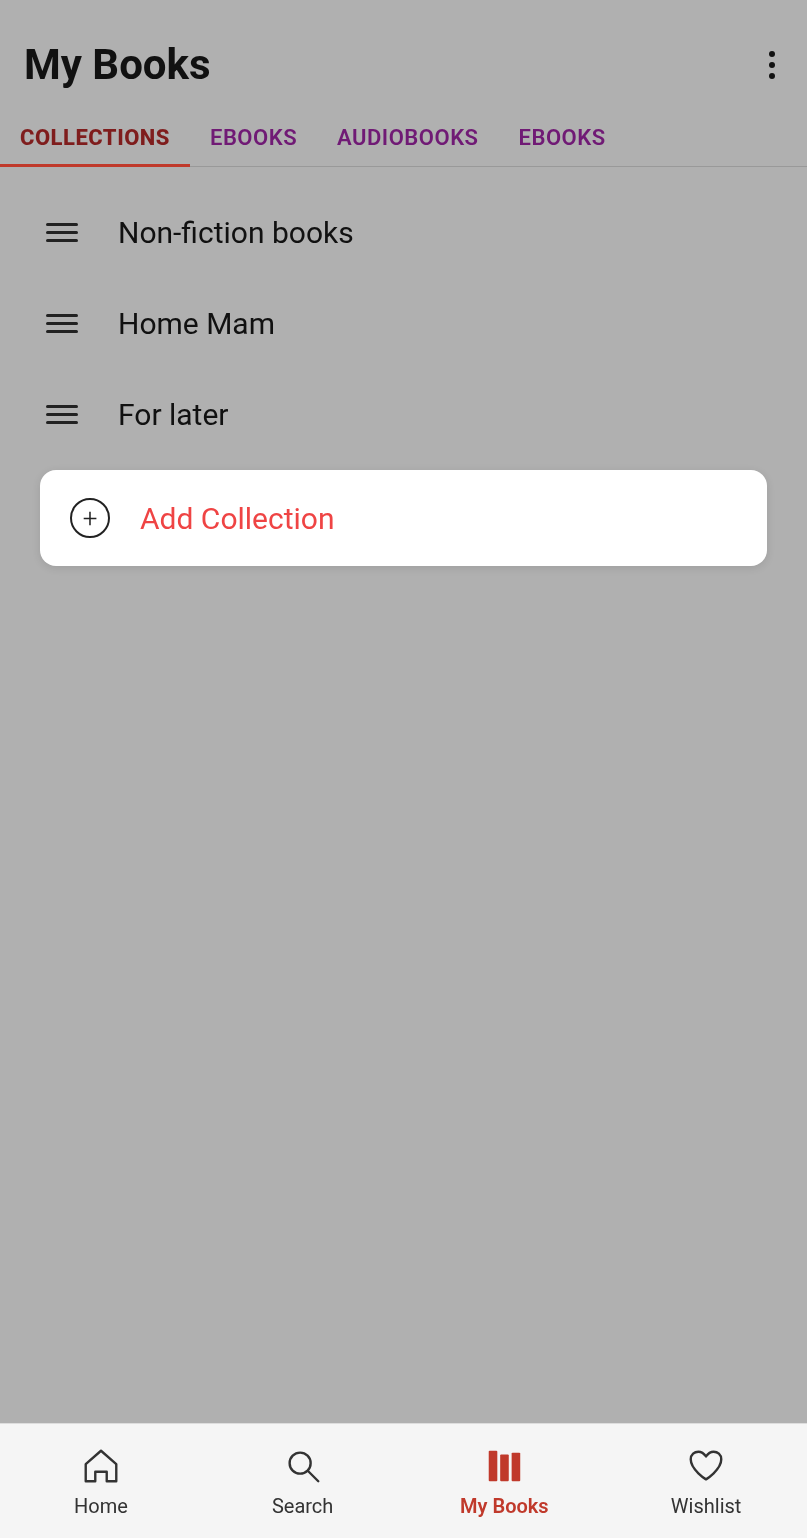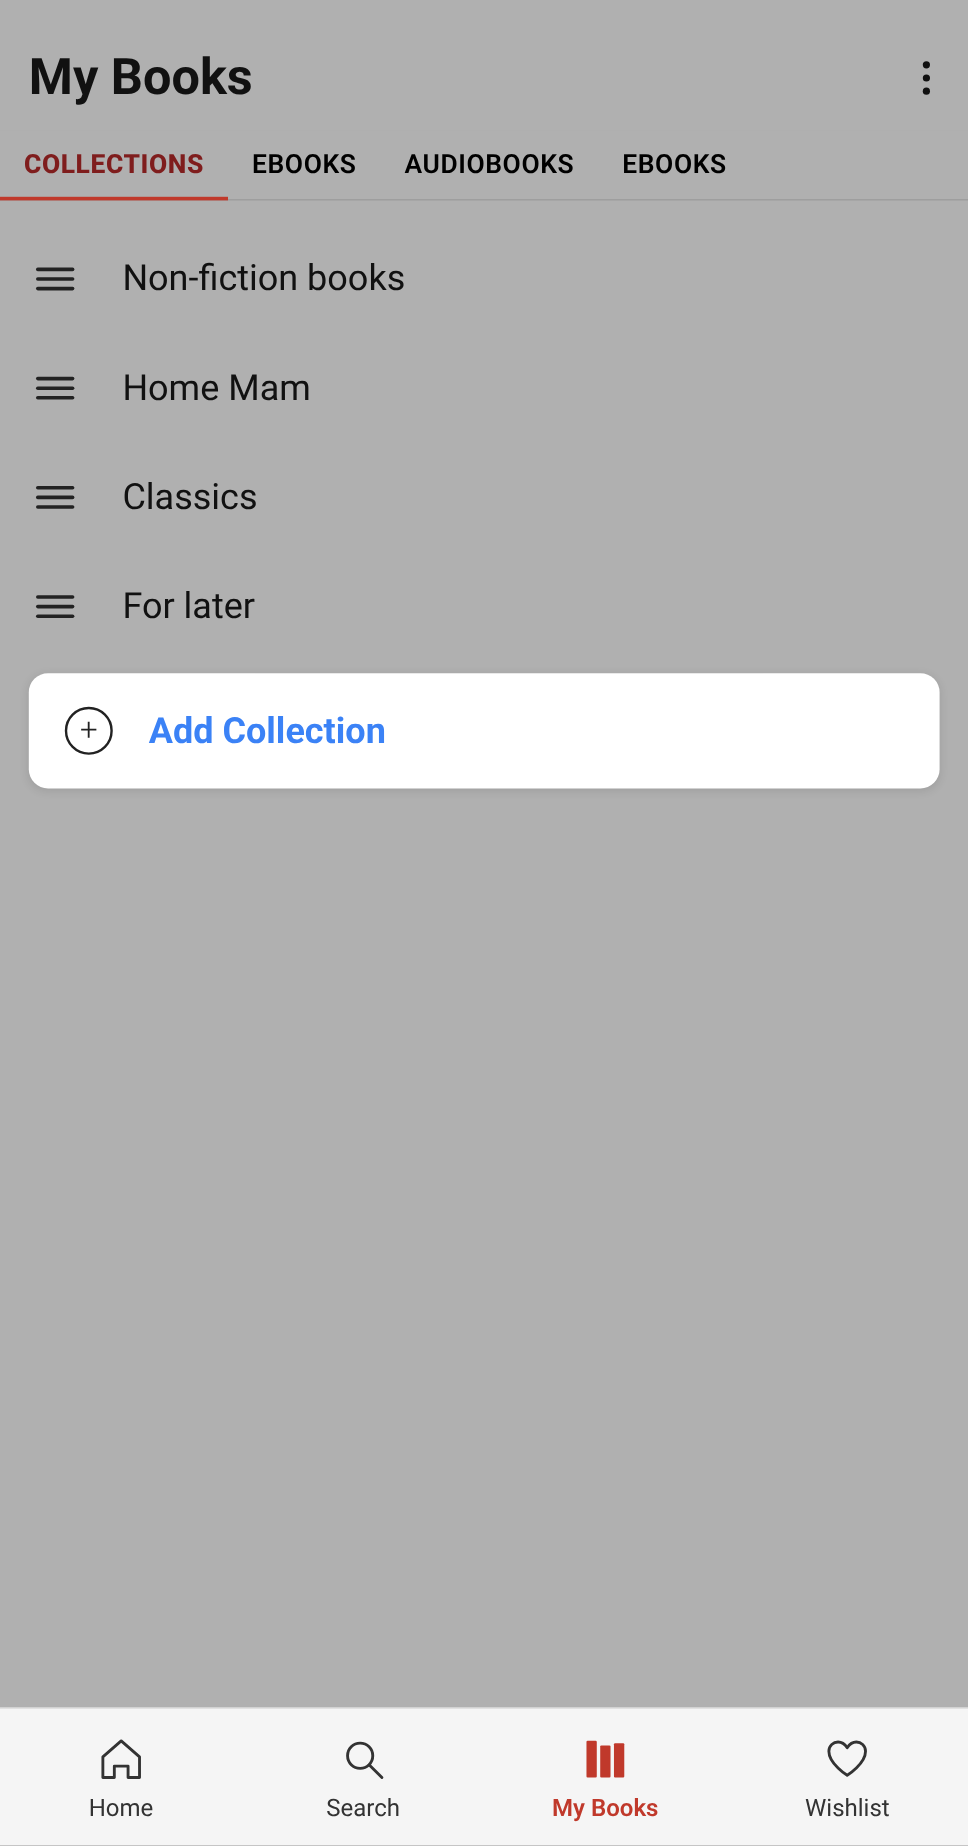--- a/index.html
+++ b/index.html
@@ -49,21 +49,21 @@
     .tabs-container {
       display: flex;
       background-color: #b0b0b0;
       border-bottom: 1px solid #999;
     }
 
     .tab {
       padding: 16px 20px;
       font-size: 22px;
       font-weight: 600;
-      color: #000000;
+      color: #701a75;
       cursor: pointer;
       position: relative;
       letter-spacing: 0.5px;
     }
 
     .tab.active {
       color: #7f1d1d;
       font-weight: 800;
     }
 
@@ -71,21 +71,21 @@
       content: '';
       position: absolute;
       bottom: -1px;
       left: 0;
       right: 0;
       height: 3px;
       background-color: #c0392b;
     }
 
     .collections-list {
-      padding: 20px 0;
+      padding: 20px 16px;
       flex: 1;
     }
 
     .collection-item {
       display: flex;
       align-items: center;
       padding: 28px 30px;
       cursor: pointer;
     }
 
@@ -136,22 +136,22 @@
     .add-icon::before {
       content: '+';
       font-size: 26px;
       color: #222;
       line-height: 1;
       font-weight: 300;
     }
 
     .add-collection-label {
       font-size: 30px;
-      color: #3b82f6;
-      font-weight: 700;
+      color: #ef4444;
+      font-weight: 400;
     }
 
     .bottom-nav {
       position: absolute;
       bottom: 0;
       left: 0;
       right: 0;
       height: 115px;
       background-color: #f5f5f5;
       display: flex;
@@ -251,28 +251,20 @@
 
   <div class="collection-item">
     <div class="hamburger-icon">
       <div class="line"></div>
       <div class="line"></div>
       <div class="line"></div>
     </div>
     <span class="collection-name">Home Mam</span>
   </div>
 
-  <div class="collection-item">
-    <div class="hamburger-icon">
-      <div class="line"></div>
-      <div class="line"></div>
-      <div class="line"></div>
-    </div>
-    <span class="collection-name">Classics</span>
-  </div>
 
   <div class="collection-item">
     <div class="hamburger-icon">
       <div class="line"></div>
       <div class="line"></div>
       <div class="line"></div>
     </div>
     <span class="collection-name">For later</span>
   </div>
 

